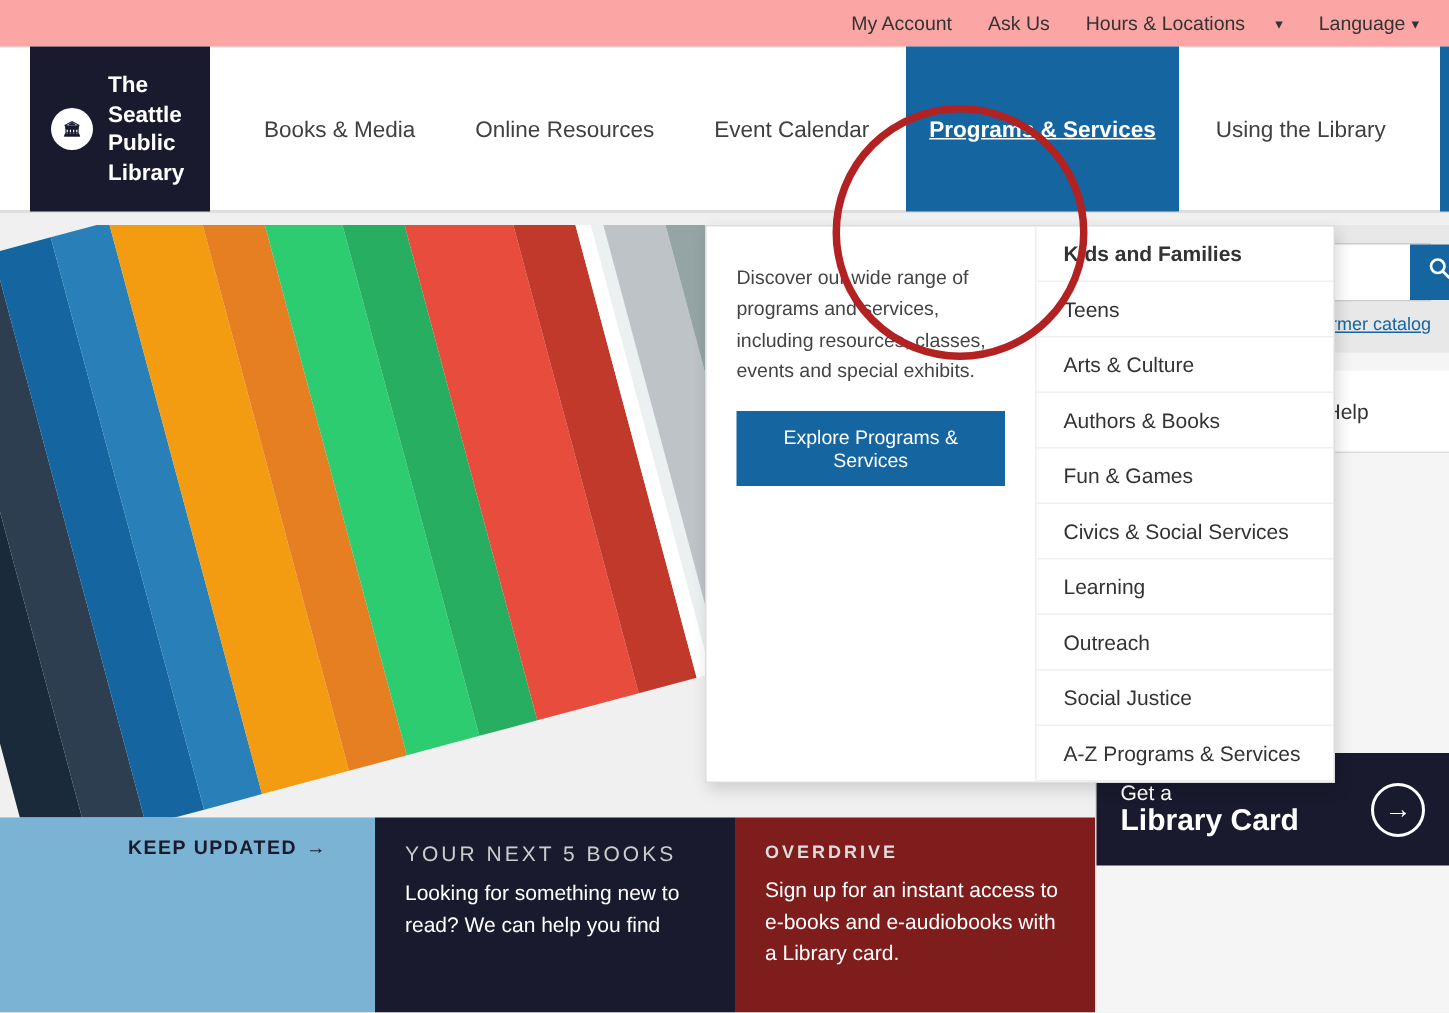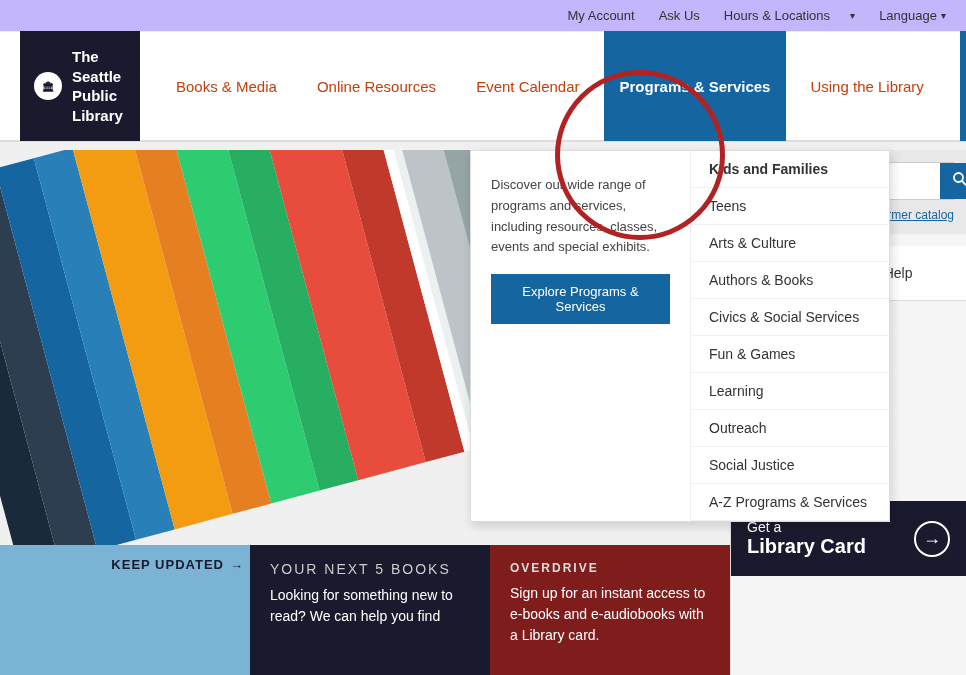--- a/index.html
+++ b/index.html
@@ -1,20 +1,20 @@
 <!DOCTYPE html>
 <html><head>
   <meta charset="utf-8">
   <style>
     * { margin: 0; padding: 0; box-sizing: border-box; }
     body { font-family: Arial, sans-serif; width: 966px; height: 675px; overflow: hidden; background: #f0f0f0; position: relative; }
 
     
     .top-bar {
-      background: #c4b5fd;
+      background: #fca5a5;
       display: flex;
       align-items: center;
       justify-content: flex-end;
       padding: 8px 20px;
       border-bottom: 1px solid #eee;
       font-size: 13px;
       color: #333;
       gap: 24px;
       text-align: right;
     }
@@ -68,34 +68,35 @@
     .main-nav {
       display: flex;
       align-items: center;
       flex: 1;
       padding: 0 20px;
       height: 110px;
       gap: 8px;
     }
     .nav-item {
       font-size: 15px;
-      color: #c2410c;
+      color: #404040;
       padding: 8px 16px;
       cursor: pointer;
       height: 100%;
       display: flex;
       align-items: center;
       text-decoration: none;
       white-space: nowrap;
       position: relative;
     }
     .nav-item.active {
       color: #fff;
       background: #1565a0;
       font-weight: bold;
+      text-decoration: underline;
     }
 
     
     .search-btn {
       background: #1565a0;
       color: #fff;
       border: none;
       padding: 10px 20px;
       font-size: 15px;
       cursor: pointer;
@@ -262,21 +263,21 @@
       display: flex;
       height: 130px;
       z-index: 50;
     }
     .promo-keep-updated {
       background: #7ab3d4;
       flex: 1;
       display: flex;
       align-items: flex-start;
       justify-content: flex-end;
-      padding: 12px 6px;
+      padding: 12px 32px;
       font-size: 13px;
       font-weight: bold;
       letter-spacing: 1px;
       color: #1a1a2e;
       cursor: pointer;
     }
     .promo-keep-updated span { display: flex; align-items: center; gap: 6px; }
 
     .promo-next-books {
       background: #1a1a2e;
@@ -405,22 +406,22 @@
   <div class="dropdown-info-pane">
     <p>Discover our wide range of programs and services, including resources, classes, events and special exhibits.</p>
     <button class="explore-btn">Explore Programs &amp; Services</button>
   </div>
 
   <div class="dropdown-menu-pane">
     <a class="dropdown-menu-item bold-item">Kids and Families</a>
     <a class="dropdown-menu-item">Teens</a>
     <a class="dropdown-menu-item">Arts &amp; Culture</a>
     <a class="dropdown-menu-item">Authors &amp; Books</a>
+    <a class="dropdown-menu-item">Fun &amp; Games</a>
     <a class="dropdown-menu-item">Civics &amp; Social Services</a>
-    <a class="dropdown-menu-item">Fun &amp; Games</a>
     <a class="dropdown-menu-item">Learning</a>
     <a class="dropdown-menu-item">Outreach</a>
     <a class="dropdown-menu-item">Social Justice</a>
     <a class="dropdown-menu-item">A-Z Programs &amp; Services</a>
   </div>
 </div>
 
 <div class="circle-highlight"></div>
 
 <div class="right-sidebar">

